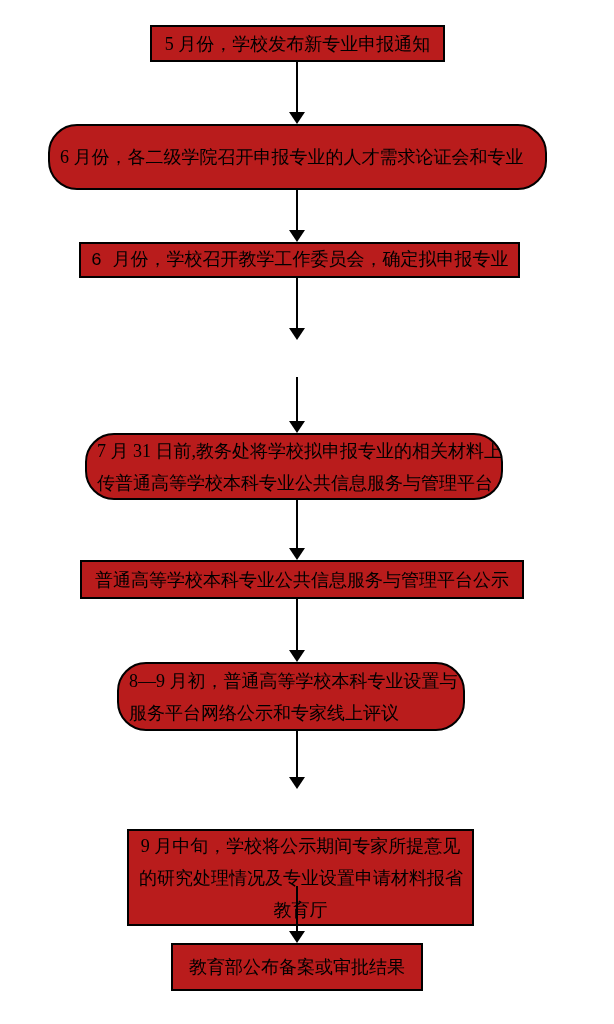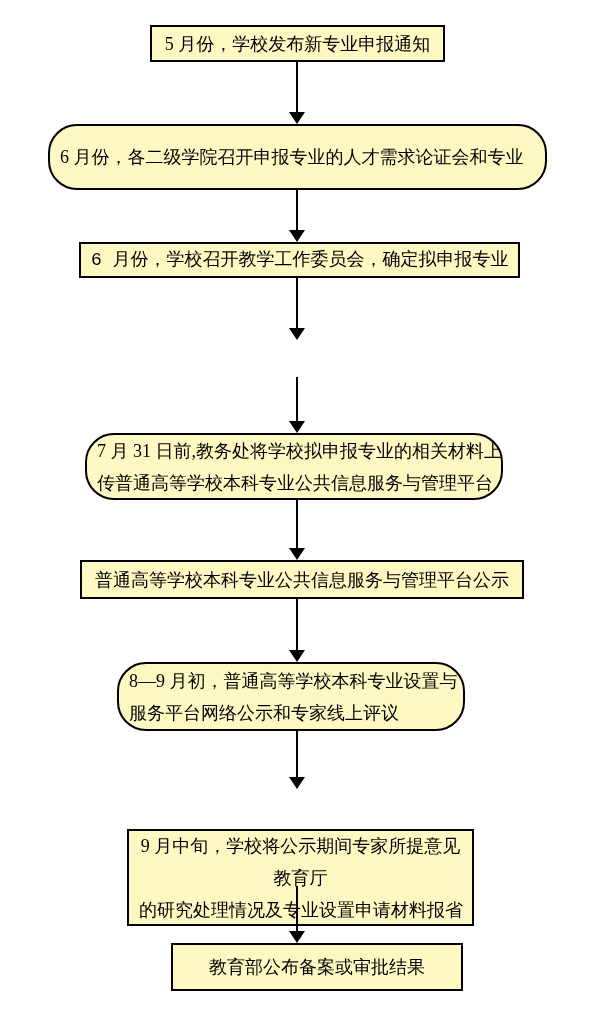--- a/index.html
+++ b/index.html
@@ -14,21 +14,21 @@
     position: relative;
     width: 614px;
     height: 1024px;
     background: #ffffff;
     overflow: hidden;
   }
   .fbox {
     position: absolute;
     box-sizing: border-box;
     border: 2px solid #000000;
-    background: #fef9c3;
+    background: #b91c1c;
     color: #000000;
     font-size: 18px;
     line-height: 32px;
     display: flex;
     flex-direction: column;
     justify-content: center;
     padding: 0 10px;
   }
   .align-center { text-align: center; }
   .align-left   { text-align: left; border-radius: 29px; }
@@ -115,26 +115,26 @@
     <div class="bline">服务平台网络公示和专家线上评议</div>
   </div>
 
   <div class="arrow" style="left:289px; top:731px; height:58px;">
     <div class="shaft"></div>
     <div class="head"></div>
   </div>
 
   <div class="fbox align-center" style="left:127px; top:789px; width:347px; height:97px;margin-top:40px;">
     <div class="bline">9 月中旬，学校将公示期间专家所提意见</div>
+    <div class="bline">的研究处理情况及专业设置申请材料报省</div>
     <div class="bline">教育厅</div>
-    <div class="bline">的研究处理情况及专业设置申请材料报省</div>
   </div>
 
   <div class="arrow" style="left:289px; top:886px; height:57px;">
     <div class="shaft"></div>
     <div class="head"></div>
   </div>
 
-  <div class="fbox align-center" style="left:171px; top:943px; width:292px; height:48px;">
+  <div class="fbox align-center" style="left:171px; top:943px; width:252px; height:48px;">
     <div class="bline">教育部公布备案或审批结果</div>
   </div>
 
 </div>
 
 </body></html>

